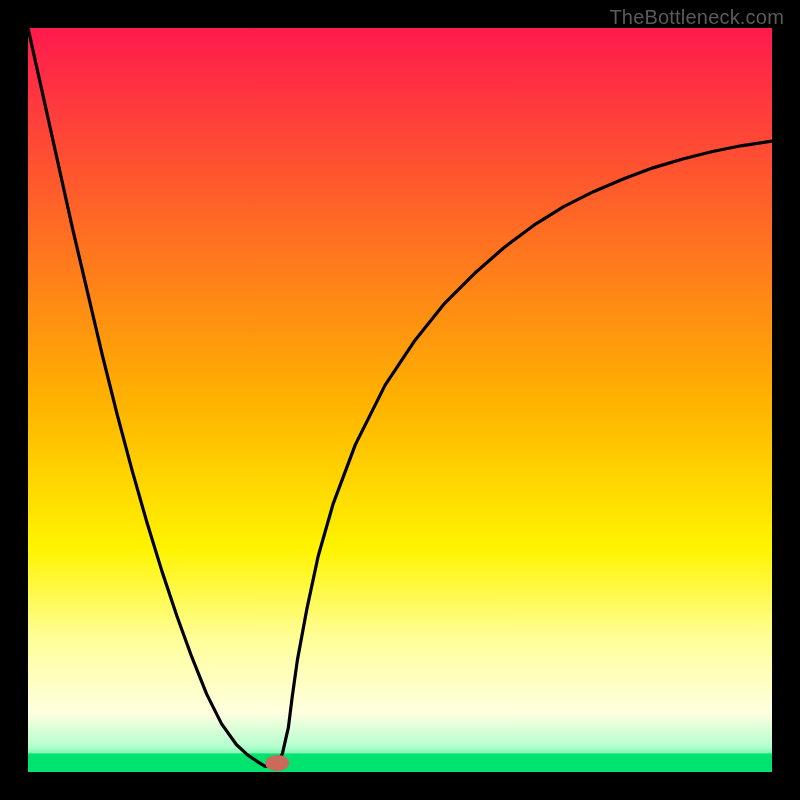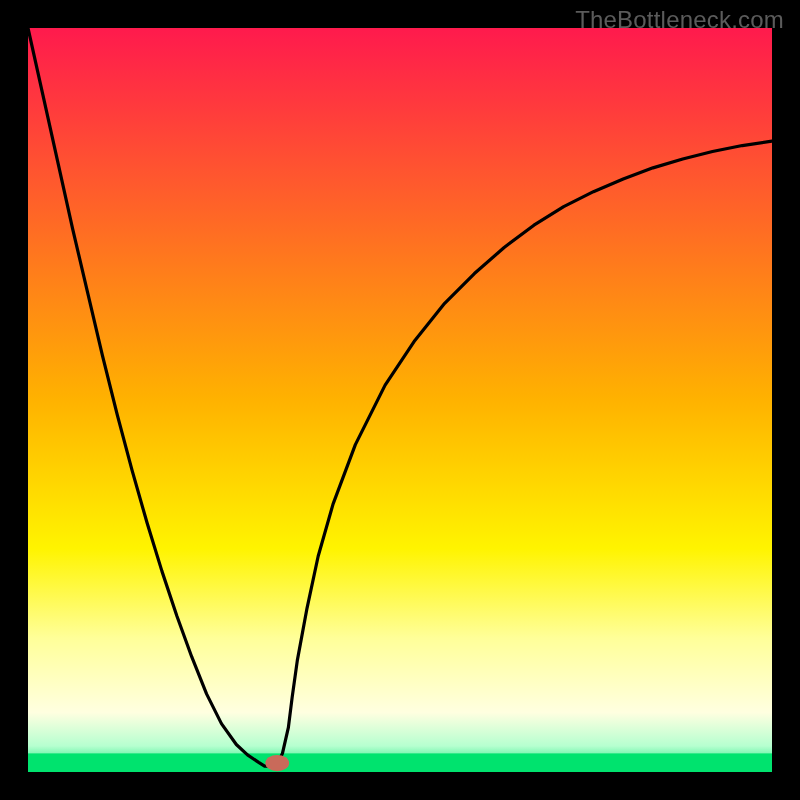--- a/index.html
+++ b/index.html
@@ -15,21 +15,21 @@
     position: relative;
     width: 800px;
     height: 800px;
     background: #000;
   }
   .watermark {
     position: absolute;
     top: 6px;
     right: 16px;
     color: #5b5b5b;
-    font-size: 24px;
+    font-size: 20px;
     font-weight: 400;
     letter-spacing: 0.2px;
     z-index: 10;
   }
   .plot-area {
     position: absolute;
     left: 28px;
     top: 28px;
     width: 744px;
     height: 744px;

